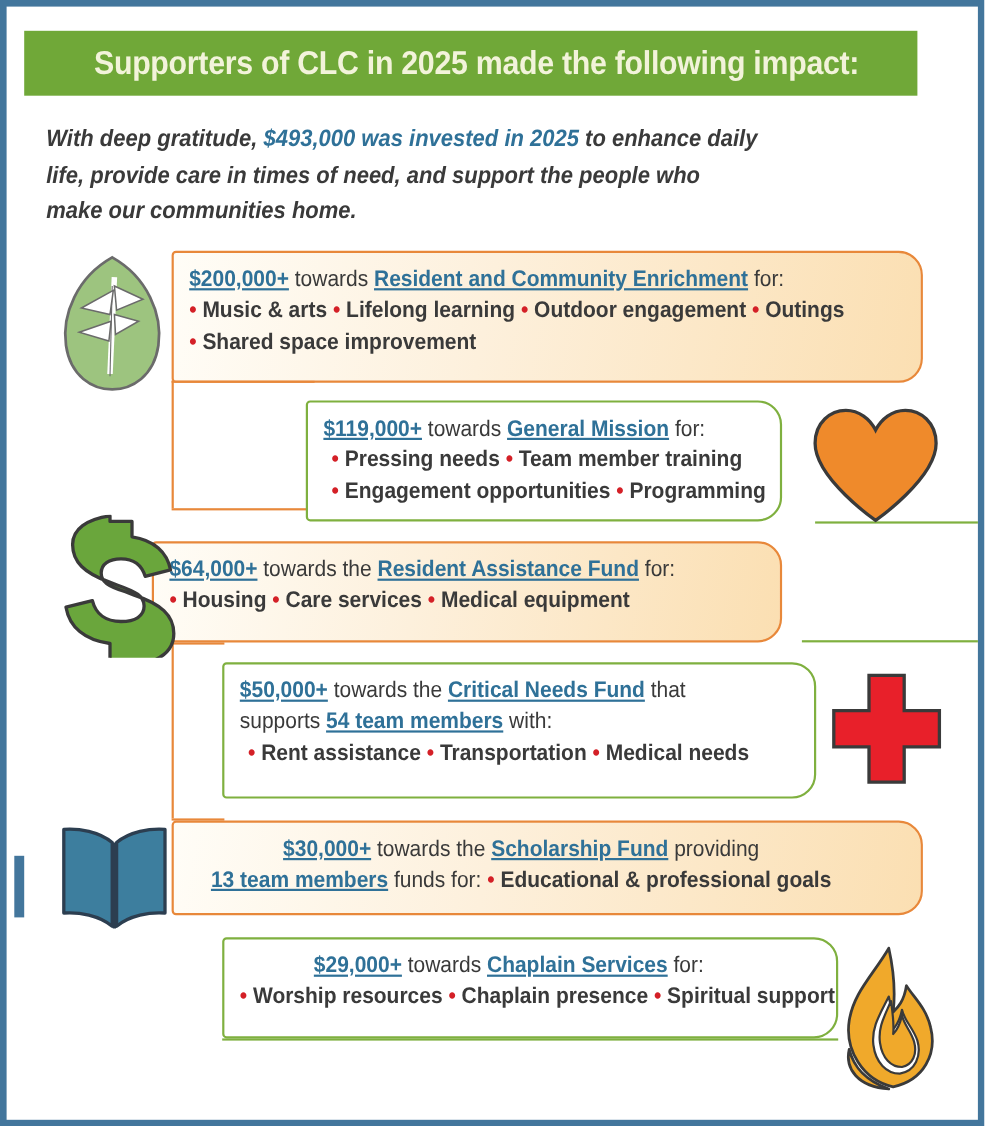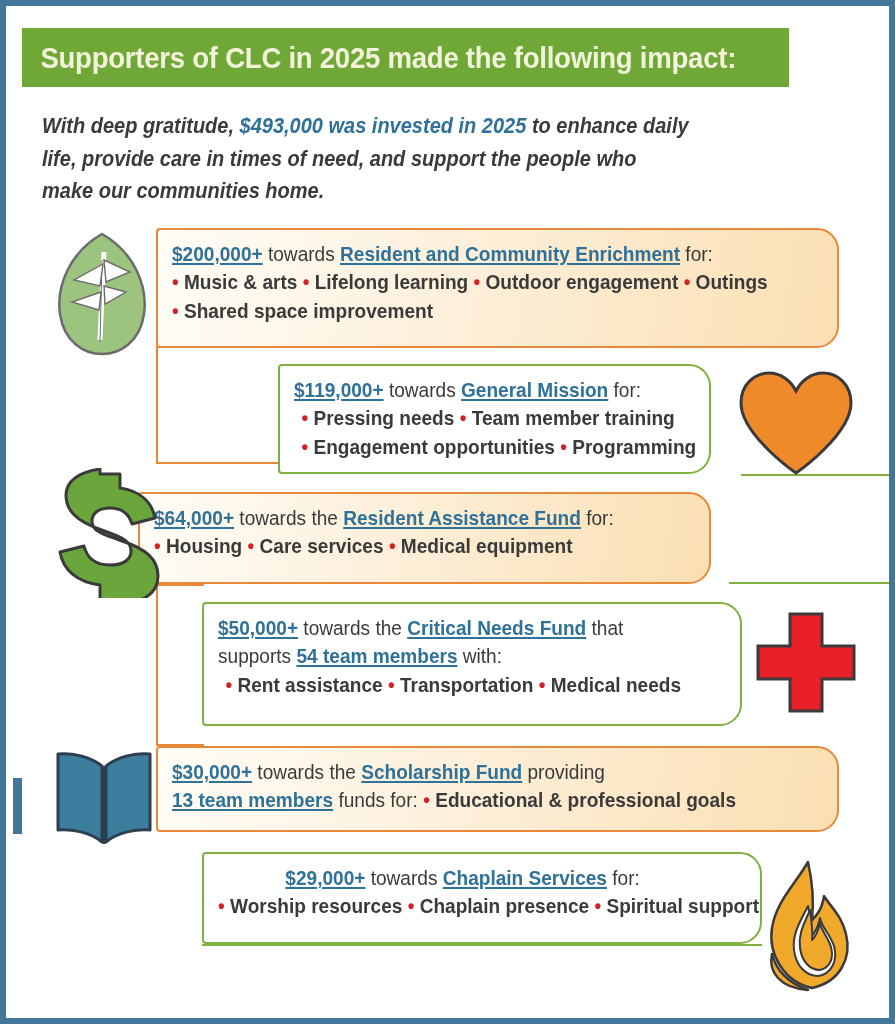--- a/index.html
+++ b/index.html
@@ -14,21 +14,21 @@
     box-sizing:border-box;
     background:#ffffff;
     border:6px solid #43769c;
     overflow:hidden;
   }
 
   
   .header-bar{
     position:absolute;left:16px;top:22px;width:767px;height:59px;
     background:#70a838;
-    display:flex;align-items:center;
+    display:flex;align-items:center;padding-left:45px;
   }
   .header-bar .title{
     color:#f2f3da;
     font-size:30px;
     font-weight:bold;
     font-stretch:condensed;
     letter-spacing:-0.3px;
     padding-left:20px;
     transform:scaleX(0.92);
     transform-origin:left center;
@@ -224,21 +224,21 @@
         <span>Medical needs</span>
       </div>
     </div>
 
     <div class="icon" style="left:748px;top:605px;width:104px;height:104px;">
       <svg viewBox="0 0 104 104" width="104" height="104">
         <path d="M36 3 L68 3 L68 35 L100 35 L100 68 L68 68 L68 100 L36 100 L36 68 L4 68 L4 35 L36 35 Z" fill="#e8202a" stroke="#3a3a3a" stroke-width="3" stroke-linejoin="miter"></path>
       </svg>
     </div>
 
-    <div class="card odd" style="left:150px;top:740px;width:683px;height:86px;">
+    <div class="card odd" style="left:150px;top:740px;width:683px;height:86px;text-align:center;">
       <div class="line">
         <span class="amt">$30,000+</span><span class="plain">  towards the  </span><span class="fund">Scholarship Fund</span><span class="plain">  providing</span>
       </div>
       <div class="line">
         <span class="fund">13 team members</span><span class="plain">  funds for:  </span>
         <span class="bul">•</span>
         <span>Educational &amp; professional goals</span>
       </div>
     </div>
 

